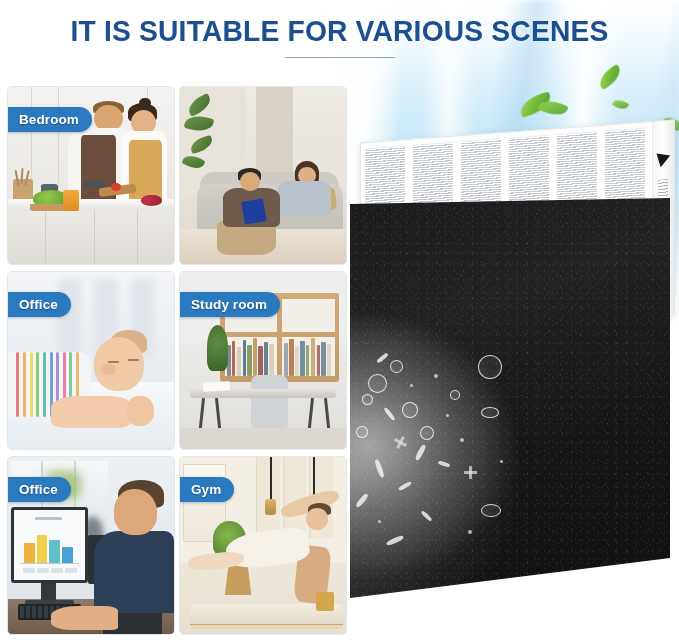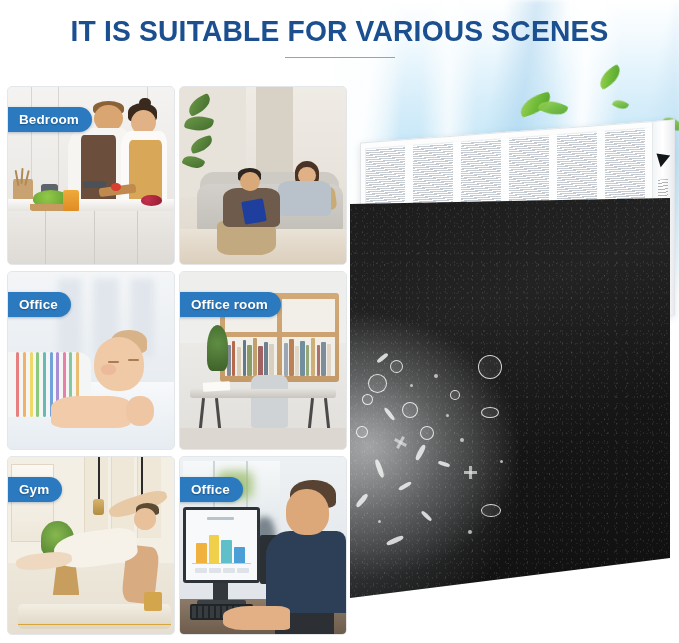--- a/index.html
+++ b/index.html
@@ -853,48 +853,21 @@
         <div class="st-plant"></div>
         <div class="st-chair"></div>
         <div class="st-desk"></div>
         <div class="st-papers"></div>
         <div class="st-leg" style="left:12%; transform:rotate(6deg);"></div>
         <div class="st-leg" style="left:22%; transform:rotate(-6deg);"></div>
         <div class="st-leg" style="left:78%; transform:rotate(6deg);"></div>
         <div class="st-leg" style="left:88%; transform:rotate(-6deg);"></div>
         <div class="st-floor"></div>
       </div>
-      <div class="badge">Office room</div>
-    </div>
-
-    <div class="tile">
-      <div class="tile-photo ph-gym">
-        <div class="gy-wall"></div>
-        <div class="gy-window"></div>
-        <div class="gy-panel" style="left:46%"></div>
-        <div class="gy-panel" style="left:62%"></div>
-        <div class="gy-panel" style="left:78%"></div>
-        <div class="gy-strap" style="left:54%"></div>
-        <div class="gy-strap" style="left:80%"></div>
-        <div class="gy-handle" style="left:51%; top:24%;"></div>
-        <div class="gy-handle" style="left:77%; top:24%;"></div>
-        <div class="gy-plant"></div>
-        <div class="gy-stool"></div>
-        <div class="gy-leg"></div>
-        <div class="gy-torso"></div>
-        <div class="gy-arm-u"></div>
-        <div class="gy-hair"></div>
-        <div class="gy-head"></div>
-        <div class="gy-arm-f"></div>
-        <div class="gy-reformer">
-          <div class="gy-rail"></div>
-        </div>
-        <div class="gy-block"></div>
-      </div>
-      <div class="badge">Gym</div>
+      <div class="badge">Study room</div>
     </div>
 
     <div class="tile">
       <div class="tile-photo ph-office">
         <div class="of-window"></div>
         <div class="of-win-div" style="left:20%"></div>
         <div class="of-win-div" style="left:40%"></div>
         <div class="of-greenblur"></div>
         <div class="of-bgperson"></div>
         <div class="of-desk"></div>
@@ -920,14 +893,41 @@
         <div class="of-hair"></div>
         <div class="of-head"></div>
         <div class="of-keyboard">
           <div class="of-key-grid"></div>
         </div>
         <div class="of-arm"></div>
       </div>
       <div class="badge">Office</div>
     </div>
 
+    <div class="tile">
+      <div class="tile-photo ph-gym">
+        <div class="gy-wall"></div>
+        <div class="gy-window"></div>
+        <div class="gy-panel" style="left:46%"></div>
+        <div class="gy-panel" style="left:62%"></div>
+        <div class="gy-panel" style="left:78%"></div>
+        <div class="gy-strap" style="left:54%"></div>
+        <div class="gy-strap" style="left:80%"></div>
+        <div class="gy-handle" style="left:51%; top:24%;"></div>
+        <div class="gy-handle" style="left:77%; top:24%;"></div>
+        <div class="gy-plant"></div>
+        <div class="gy-stool"></div>
+        <div class="gy-leg"></div>
+        <div class="gy-torso"></div>
+        <div class="gy-arm-u"></div>
+        <div class="gy-hair"></div>
+        <div class="gy-head"></div>
+        <div class="gy-arm-f"></div>
+        <div class="gy-reformer">
+          <div class="gy-rail"></div>
+        </div>
+        <div class="gy-block"></div>
+      </div>
+      <div class="badge">Gym</div>
+    </div>
+
   </div>
 </div>
 
 </body></html>

